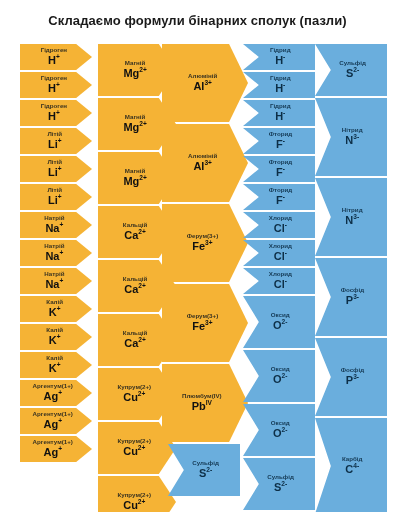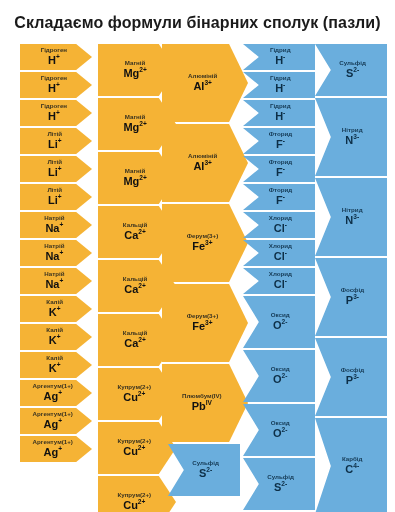--- a/index.html
+++ b/index.html
@@ -10,21 +10,21 @@
   body {
     width: 395px;
     height: 512px;
     font-family: "Liberation Sans", sans-serif;
     overflow: hidden;
     position: relative;
   }
 
   #title {
     text-align: center;
-    font-size: 16px;
+    font-size: 13px;
     font-weight: bold;
     color: #1a1a1a;
     letter-spacing: 0.1px;
     padding-top: 14px;
     padding-bottom: 0;
     line-height: 1.1;
   }
 
   #board {
     position: absolute;

